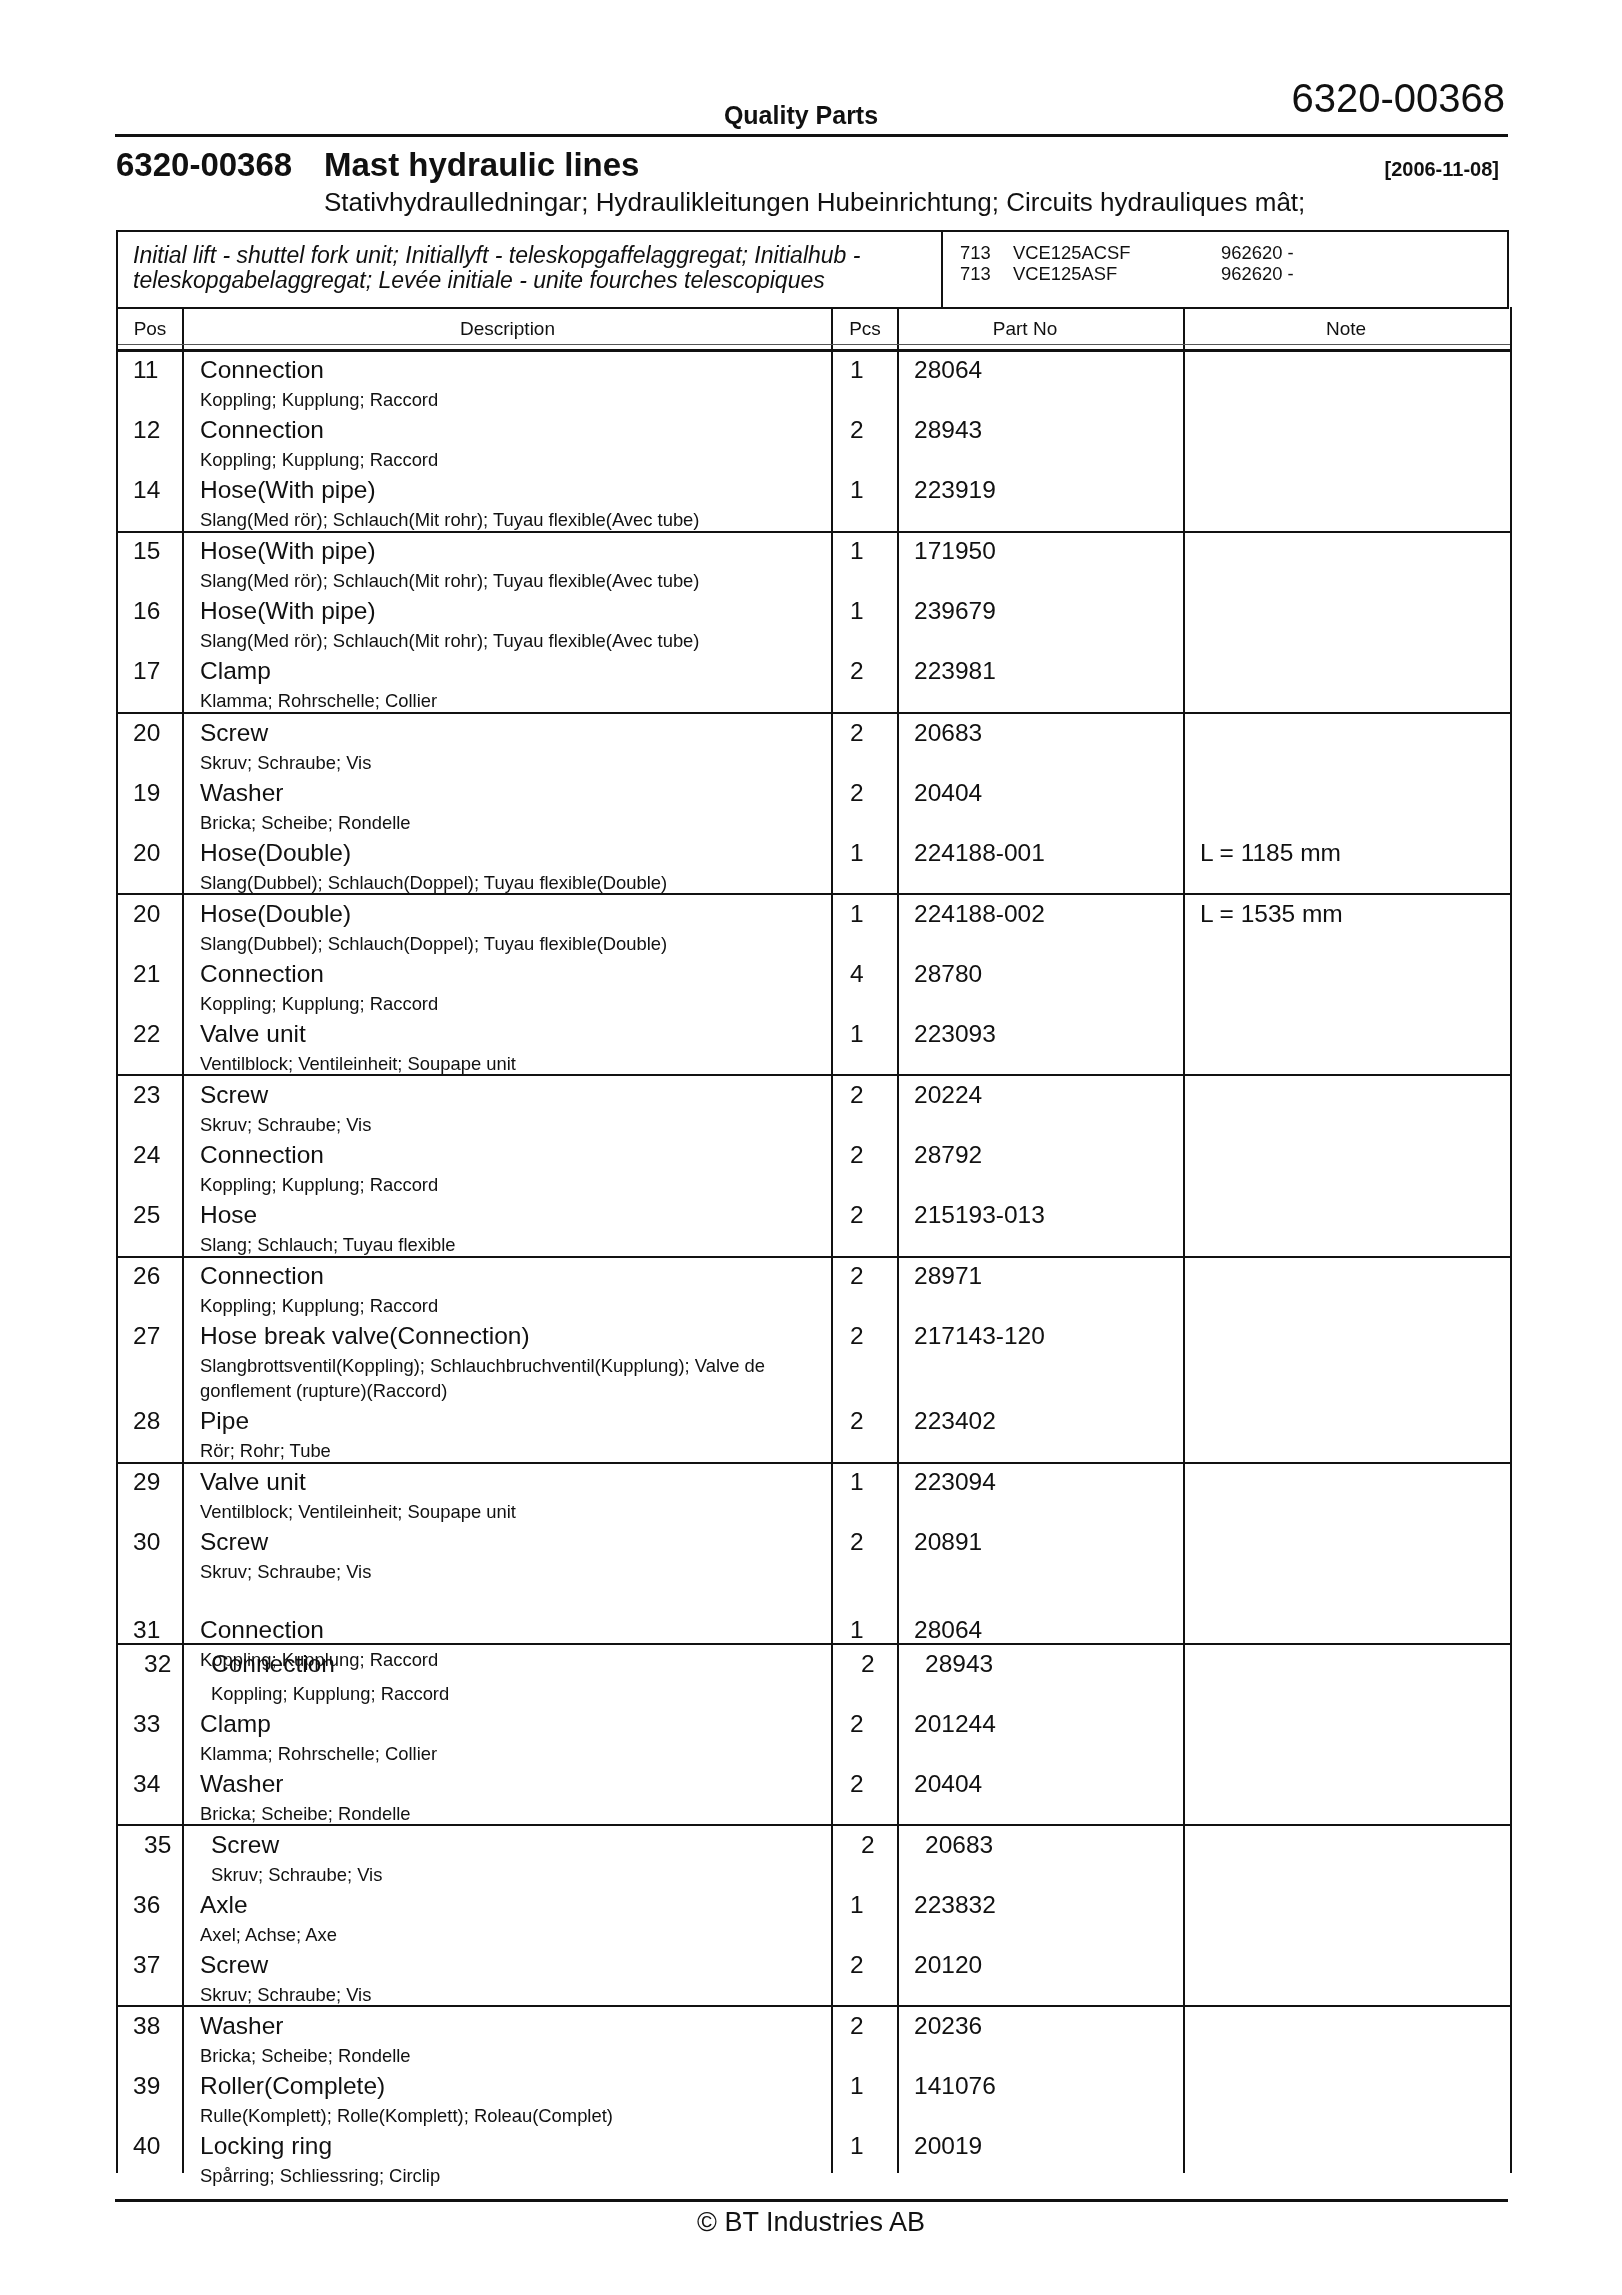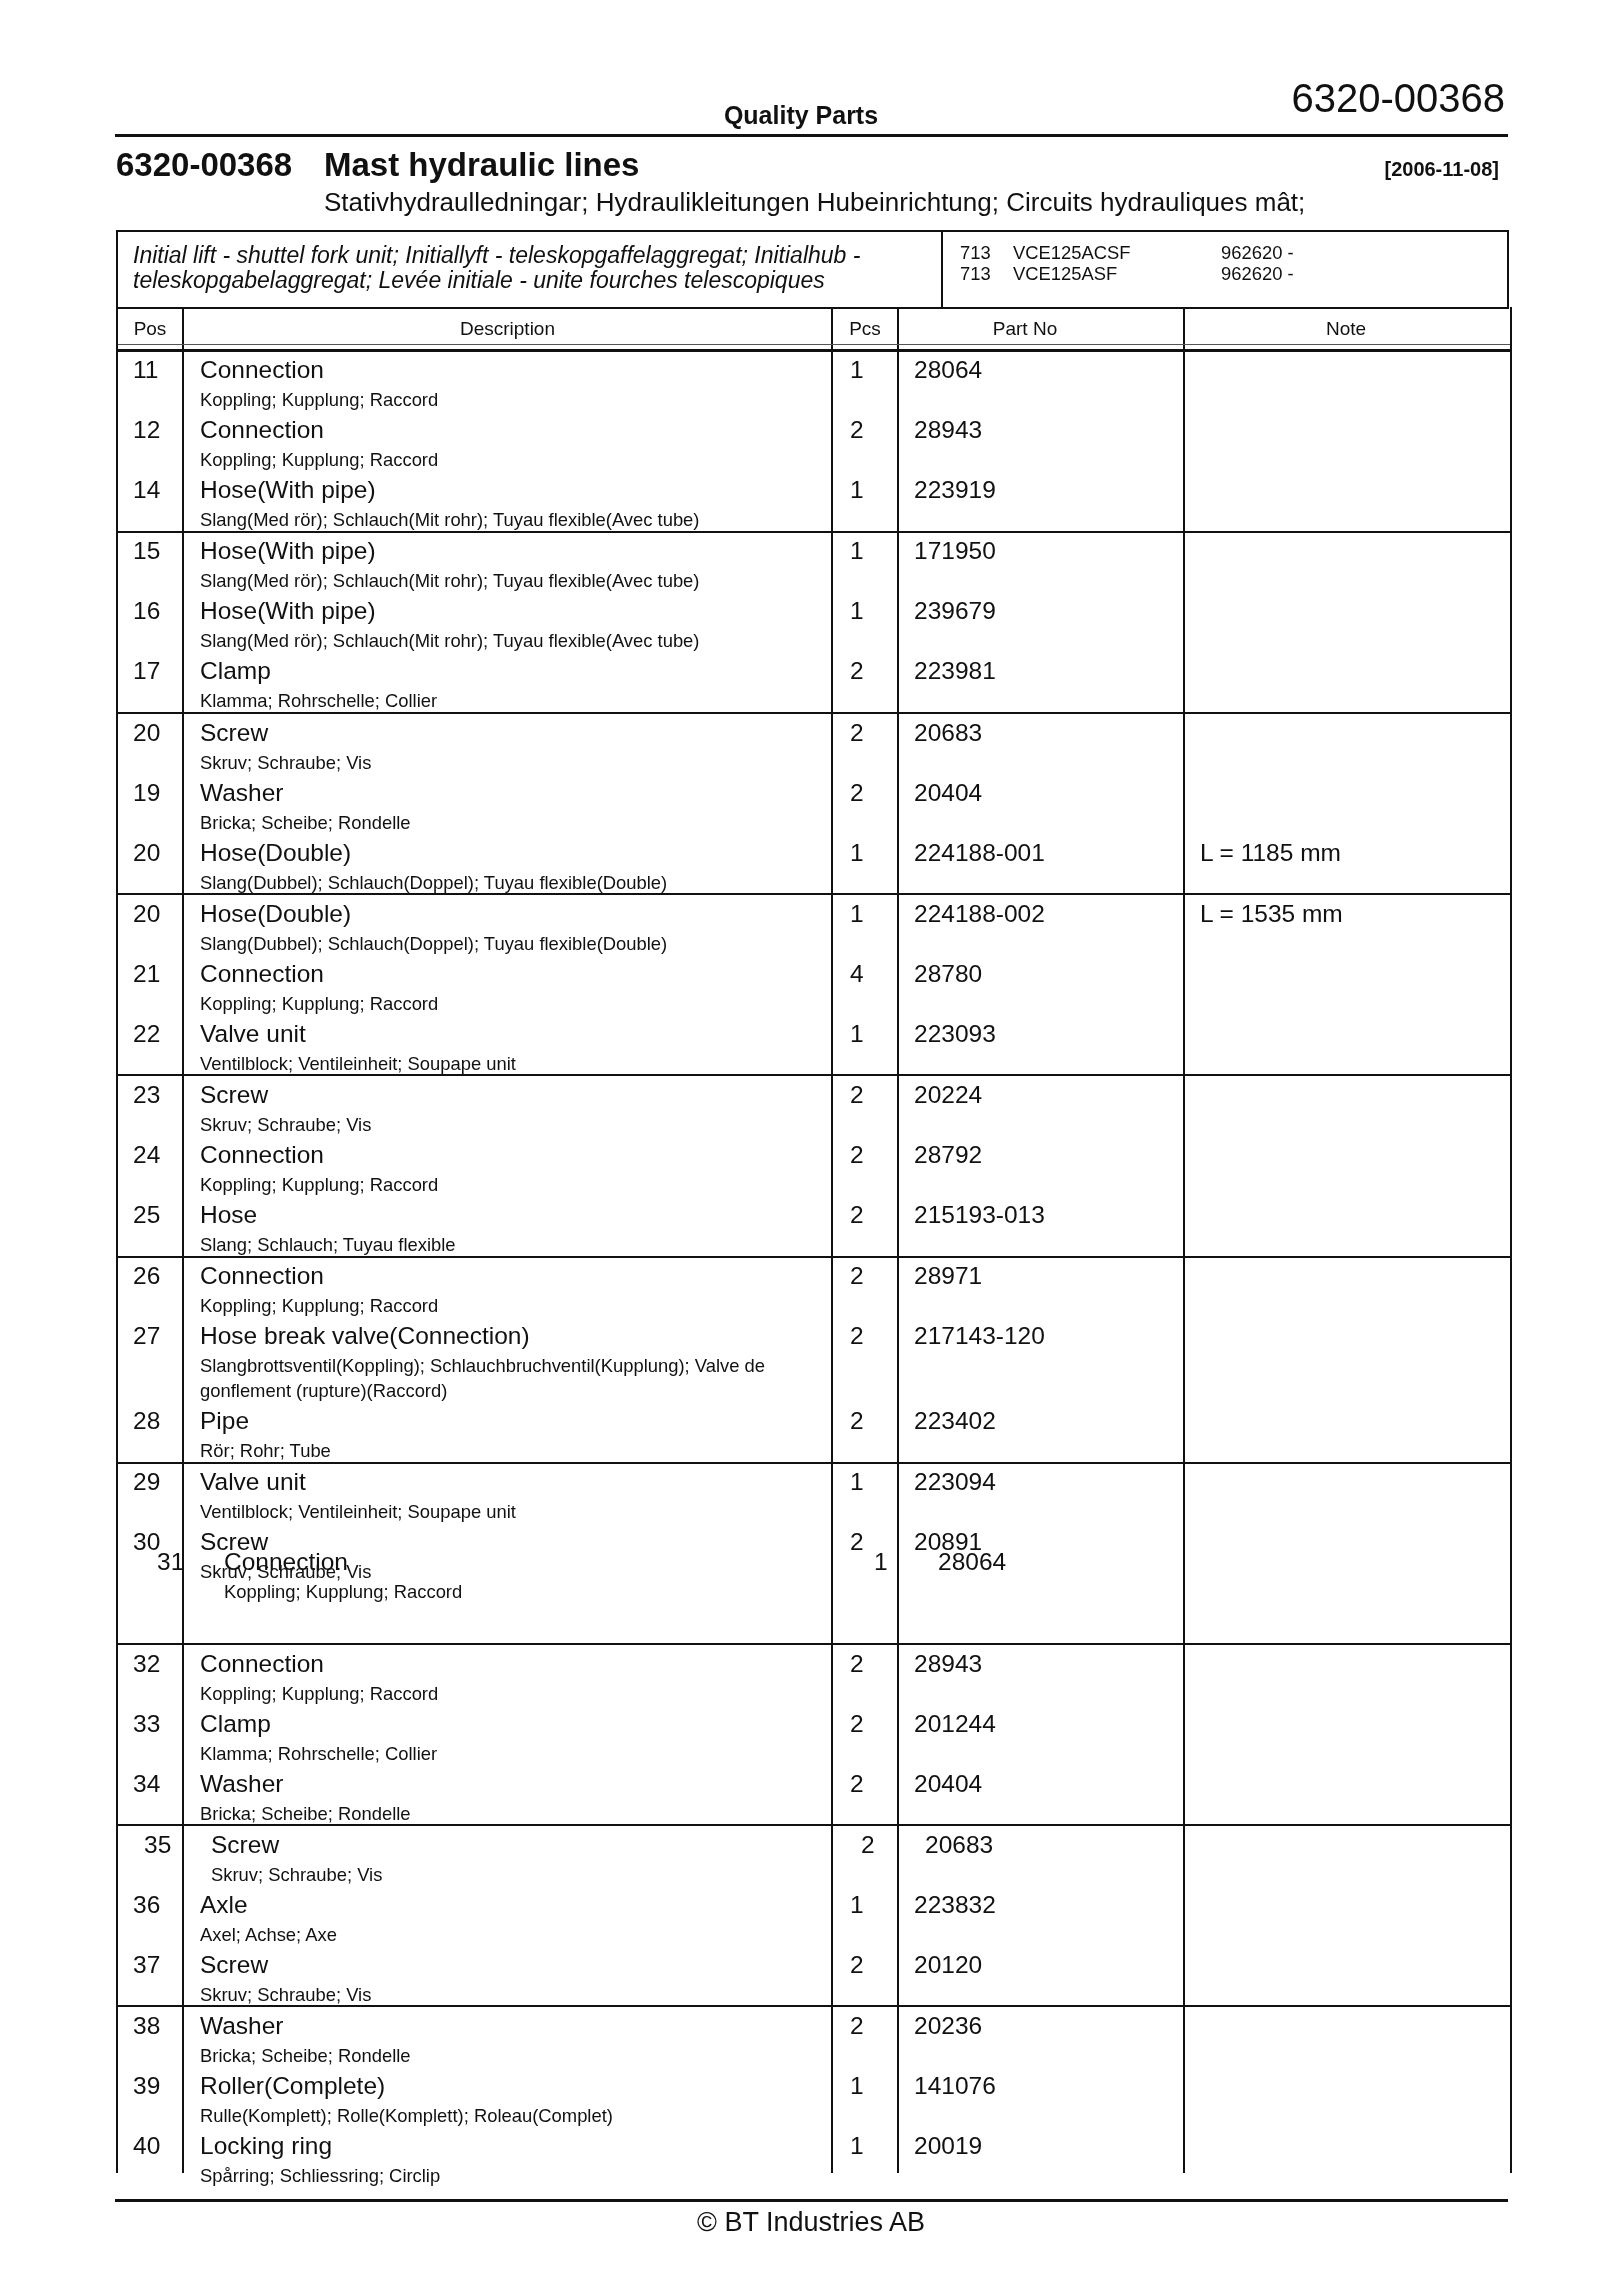--- a/index.html
+++ b/index.html
@@ -241,30 +241,30 @@
         <div class="note"></div>
       </div>
       <div class="item" style="top: 1217px;">
         <div class="pos">30</div>
         <div class="name">Screw</div>
         <div class="trans">Skruv; Schraube; Vis</div>
         <div class="pcs">2</div>
         <div class="partno">20891</div>
         <div class="note"></div>
       </div>
-      <div class="item" style="top: 1237px; margin-left: 24px;">
+      <div class="item" style="top: 1305px;">
         <div class="pos">31</div>
         <div class="name">Connection</div>
         <div class="trans">Koppling; Kupplung; Raccord</div>
         <div class="pcs">1</div>
         <div class="partno">28064</div>
         <div class="note"></div>
       </div>
       <div class="hline-thick" style="top: 1336px; height: 2px;"></div>
-      <div class="item" style="top: 1339px;">
+      <div class="item" style="top: 1339px; margin-left: 11px;">
         <div class="pos">32</div>
         <div class="name">Connection</div>
         <div class="trans">Koppling; Kupplung; Raccord</div>
         <div class="pcs">2</div>
         <div class="partno">28943</div>
         <div class="note"></div>
       </div>
       <div class="item" style="top: 1399px;">
         <div class="pos">33</div>
         <div class="name">Clamp</div>

